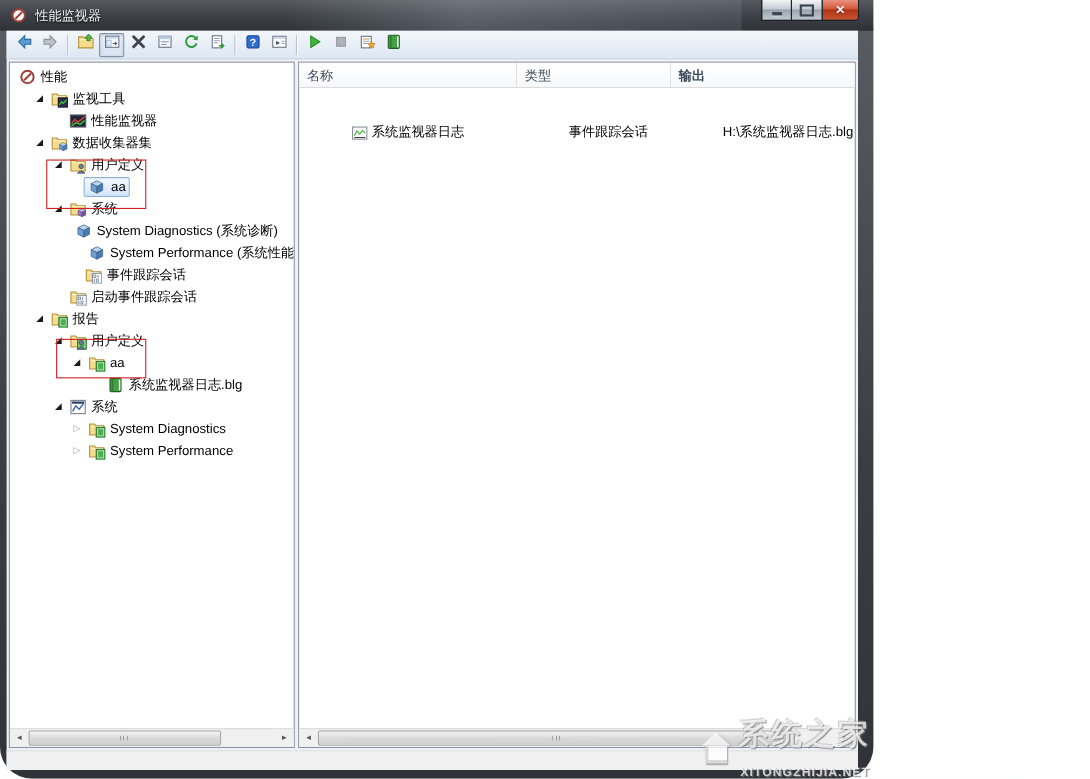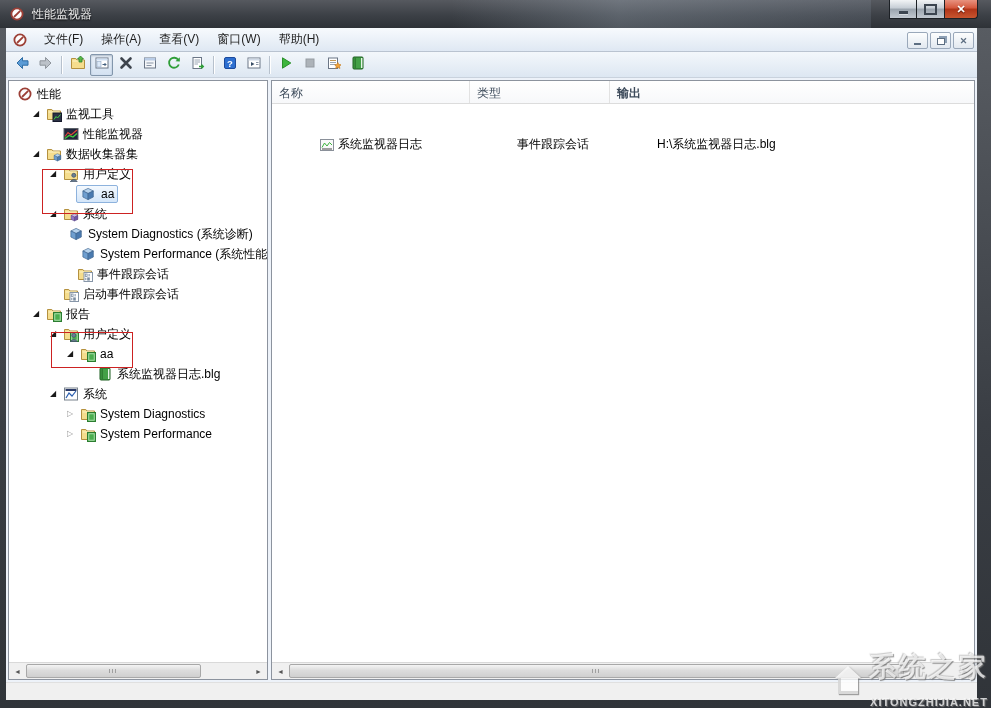--- a/index.html
+++ b/index.html
@@ -1,20 +1,20 @@
 <!DOCTYPE html>
 <html><head>
 <meta charset="utf-8">
 <style>
   * { margin:0; padding:0; box-sizing:border-box; }
   html,body { width:991px; height:708px; overflow:hidden; }
   body { font-family:"Liberation Sans", sans-serif; }
 
-  .window { position:relative; width:991px; height:708px;
-    background:linear-gradient(#5a5e64,#3a3e44 60%,#303439); }
+  .window { position:relative; width:794px; height:708px;
+    background:linear-gradient(#5a5e64,#3a3e44 60%,#303439);border-radius:29px; }
 
   
   .titlebar { position:absolute; left:0; top:0; right:0; height:28px;
     background:linear-gradient(#56595f,#3c4046 55%,#2e3237);
     display:flex; align-items:center; }
   .titlebar::after { content:""; position:absolute; right:120px; top:0; width:420px; height:28px;
     background:linear-gradient(90deg, rgba(255,255,255,0), rgba(190,205,220,.25) 40%, rgba(160,175,195,.15));
     pointer-events:none; }
   .title-icon { width:16px; height:16px; margin:0 7px 0 9px; flex:none; }
   .title-text { color:#f2f2f2; font-size:12px; text-shadow:0 1px 2px #000; }
@@ -136,38 +136,20 @@
     <span class="title-text">性能监视器</span>
     <div class="winbtns">
       <div class="wbtn min"></div>
       <div class="wbtn max"></div>
       <div class="wbtn close"></div>
     </div>
   </div>
 
   <div class="app">
 
-    <div class="menubar">
-      <span class="menu-app-icon" id="menu-app-icon"><svg width="16" height="16" viewBox="0 0 16 16" xmlns="http://www.w3.org/2000/svg">
-            <circle cx="8" cy="8" r="5.6" fill="#fdfdfd" stroke="#9c3f36" stroke-width="1.8"></circle>
-            <line x1="5" y1="11" x2="11.2" y2="4.8" stroke="#9c3f36" stroke-width="1.8"></line>
-          </svg></span>
-      <div id="menu-items" style="display: flex;">
-          <div class="menu-item">文件(F)</div>
-          <div class="menu-item">操作(A)</div>
-          <div class="menu-item">查看(V)</div>
-          <div class="menu-item">窗口(W)</div>
-          <div class="menu-item">帮助(H)</div>
-        </div>
-      <div class="mdibtns">
-        <div class="mdibtn m-min"></div>
-        <div class="mdibtn m-restore"></div>
-        <div class="mdibtn m-close"></div>
-      </div>
-    </div>
 
     <div class="toolbar" id="toolbar">
         <div class="tb-btn">
           <span><svg width="16" height="16" viewBox="0 0 16 16" xmlns="http://www.w3.org/2000/svg">
               <path d="M8.5 2.5 L3 8 L8.5 13.5 L8.5 10.2 L14 10.2 L14 5.8 L8.5 5.8 Z" fill="#5b9bd5" stroke="#2e6da4"></path>
             </svg></span>
         </div>
         <div class="tb-btn">
           <span><svg width="16" height="16" viewBox="0 0 16 16" xmlns="http://www.w3.org/2000/svg">
               <path d="M7.5 2.5 L13 8 L7.5 13.5 L7.5 10.2 L2 10.2 L2 5.8 L7.5 5.8 Z" fill="#bcc2c9" stroke="#8f959c"></path>

